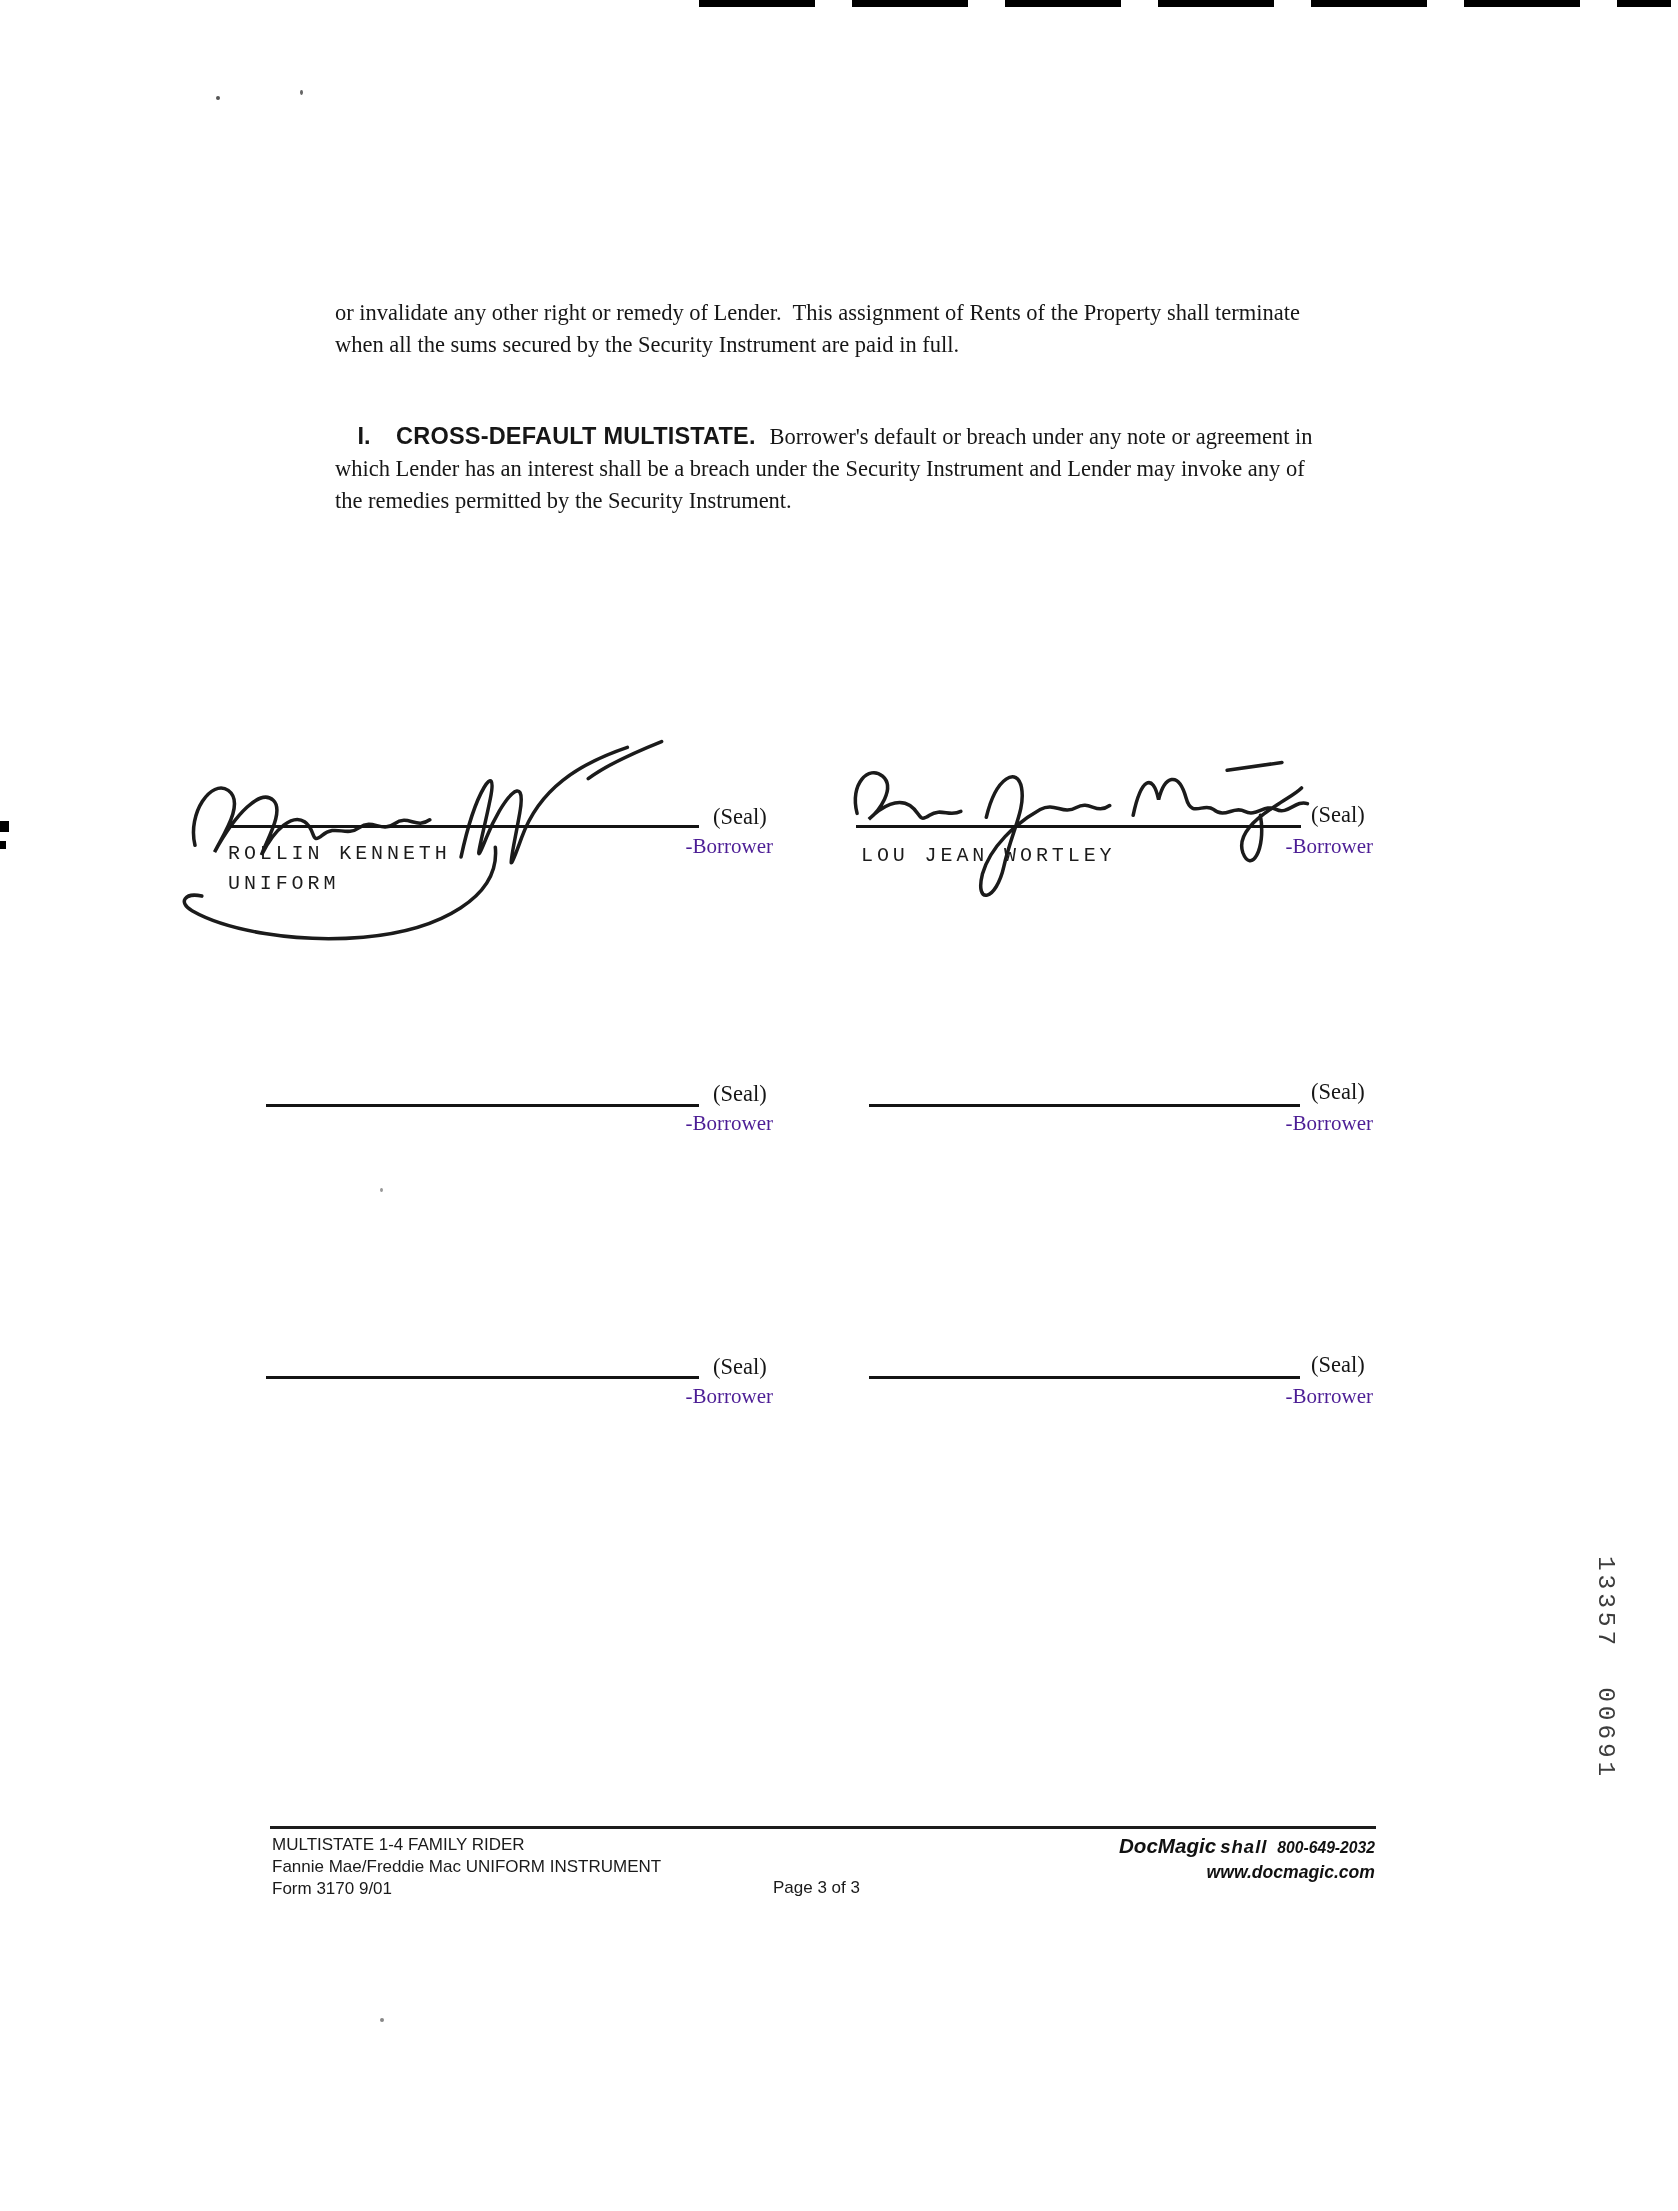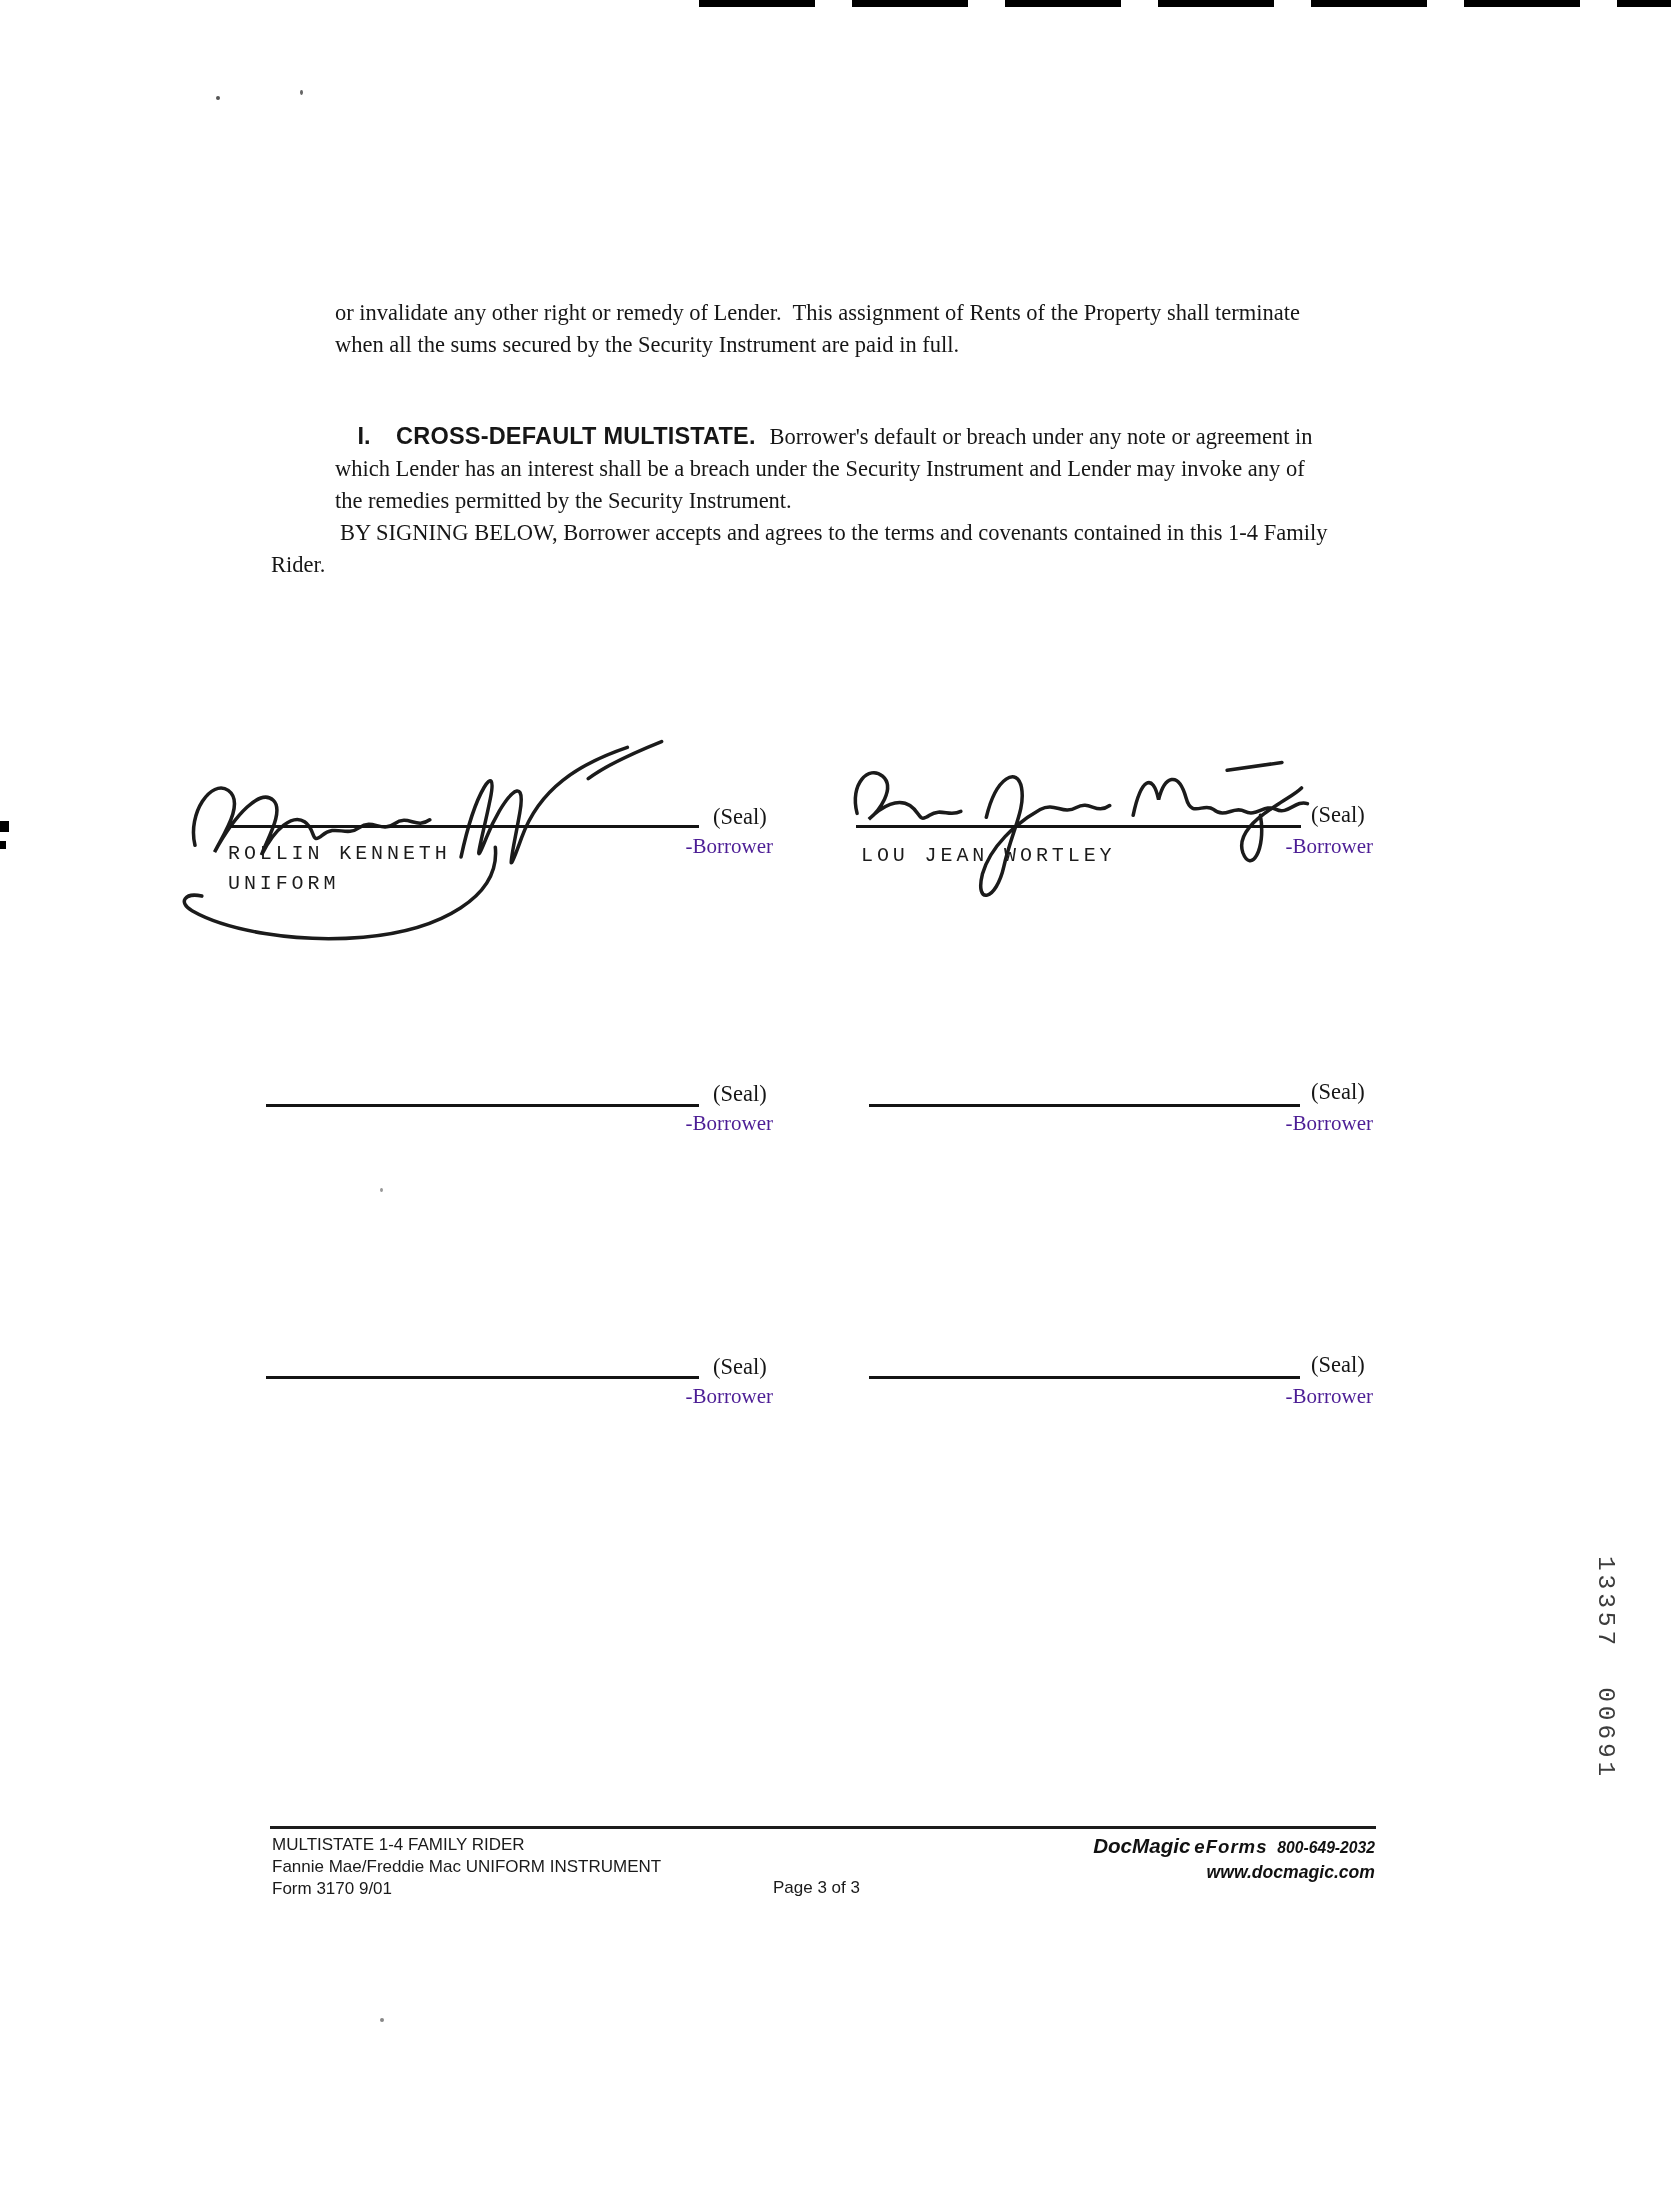--- a/index.html
+++ b/index.html
@@ -63,21 +63,20 @@
   <div class="dot" style="left:300px;top:90px;width:2.9px;height:4.9px;background:#666;"></div>
   <div class="dot" style="left:380px;top:1188px;width:2.9px;height:3.9px;background:#999;"></div>
   <div class="dot" style="left:380px;top:2018px;width:3.9px;height:3.9px;background:#888;"></div>
 
   <p class="para abs" style="left:335px;top:297px;width:980px;">or invalidate any other right or remedy of Lender.  This assignment of Rents of the Property shall terminate when all the sums secured by the Security Instrument are paid in full.</p>
 
   <p class="para abs" style="left:335px;top:388px;width:982px;text-indent:45px;">
     <span class="sec-num">I.</span><span class="sec-title">CROSS-DEFAULT MULTISTATE.</span><span>Borrower's default or breach under any note or agreement in which Lender has an interest shall be a breach under the Security Instrument and Lender may invoke any of the remedies permitted by the Security Instrument.</span>
   </p>
 
-  <p class="para abs" style="left:271px;top:517px;width:1068px;text-indent:69px;">BY SIGNING BELOW, Borrower accepts and agrees to the terms and covenants contained in this 1-4 Family Rider.</p>
 
   <div>
     <svg class="sig-svg" style="left:167px;top:720px;" width="549" height="225" viewBox="0 0 560 230">
       <path d="M28,128 C20,95 45,60 62,72 C80,85 55,120 48,135 C70,95 95,70 108,82 C120,93 100,125 96,138 C110,110 128,96 140,104 C152,112 146,128 158,118 C172,106 182,120 196,110 C210,100 218,116 232,106 C246,96 254,112 268,102"></path>
       <path d="M300,140 C315,70 338,40 330,80 C322,120 310,160 326,120 C342,80 368,50 360,95 C352,140 344,170 362,120 C380,70 420,45 470,28"></path>
       <path d="M430,60 C450,45 480,32 505,22"></path>
       <path d="M335,130 C340,180 280,215 200,222 C130,228 60,215 25,195 C10,186 18,176 35,180"></path>
     </svg>
     <div class="sig-line" style="left:230px;top:825px;width:469px;"></div>
     <span class="seal" style="left:713px;top:804px;">(Seal)</span>
@@ -130,19 +129,19 @@
 
   <div class="footer-rule"></div>
   <div class="footer-left">
     <div>MULTISTATE 1-4 FAMILY RIDER</div>
     <div>Fannie Mae/Freddie Mac UNIFORM INSTRUMENT</div>
     <div>Form 3170 9/01</div>
   </div>
   <div class="page-indicator">Page 3 of 3</div>
   <div class="footer-right">
     <div>
-      <span class="brand">DocMagic</span><span class="brand-product">eForms</span><span class="phone">800-649-2032</span>
+      <span class="brand">DocMagic</span><span class="brand-product">shall</span><span class="phone">800-649-2032</span>
     </div>
     <div class="website">www.docmagic.com</div>
   </div>
 
 </div>
 
 
 </body></html>

